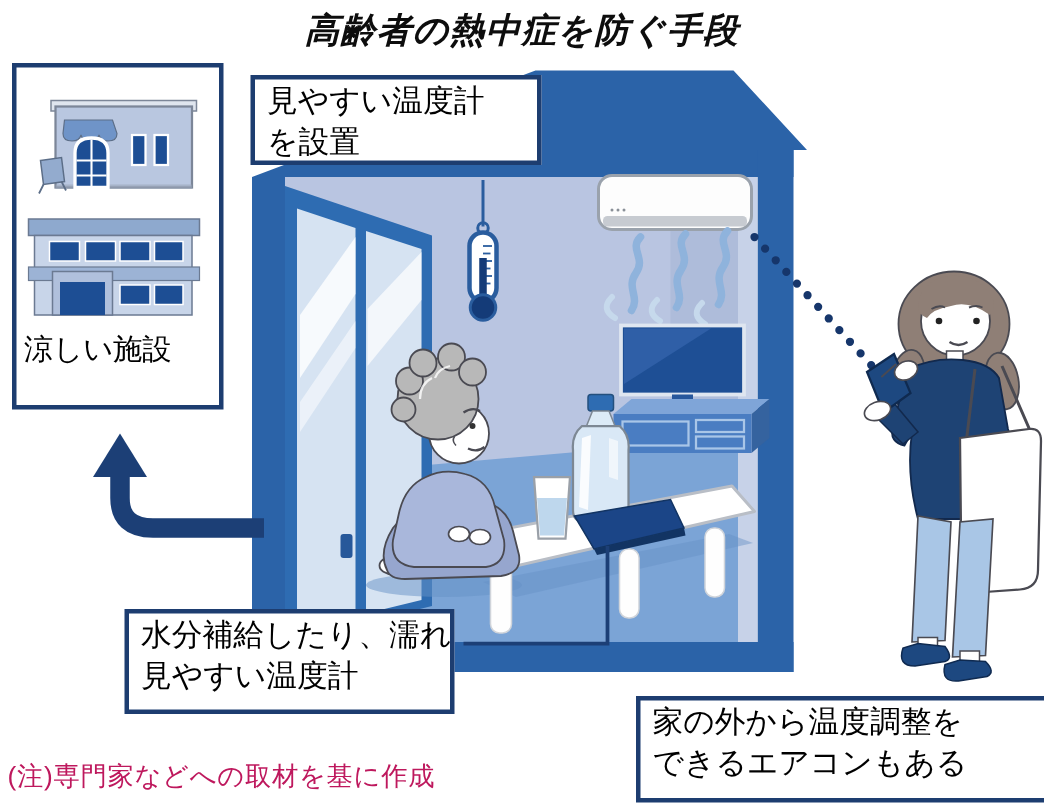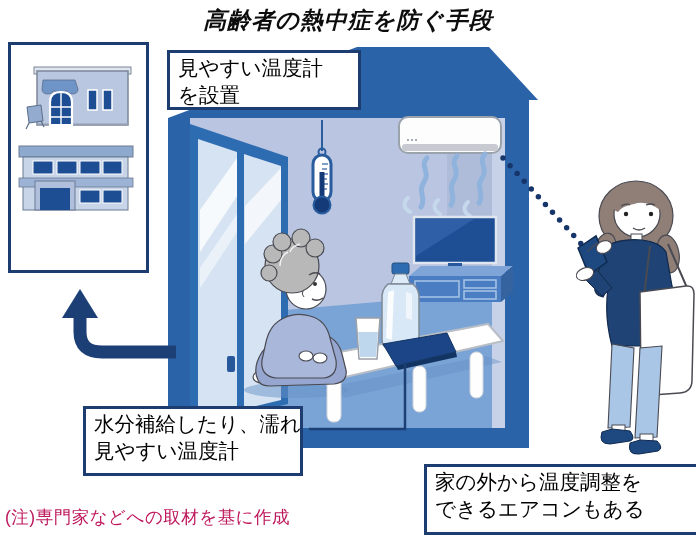--- a/index.html
+++ b/index.html
@@ -226,20 +226,21 @@
         <rect x="8" y="133" width="114" height="9" fill="#9cb3d5" stroke="#6b7a92" stroke-width="0.8"></rect>
         <g fill="#1d4e94" stroke="#ffffff">
           <rect x="69" y="145" width="20" height="13"></rect>
             <rect x="92" y="145" width="19" height="13"></rect>
         </g>
         <rect x="24" y="136" width="40" height="29" fill="#b0c0dc" stroke="#6b7a92"></rect>
         <rect x="29" y="143" width="30" height="22" fill="#1d4e94"></rect>
       </g>
     </svg>
     <div class="caption">
+      <div>涼しい施設</div>
     </div>
   </div>
 
   <div class="callout" id="co-thermo">
     <div>見やすい温度計</div>
     <div>を設置</div>
   </div>
 
   <div class="callout" id="co-hydration">
     <div>水分補給したり、濡れ</div>

